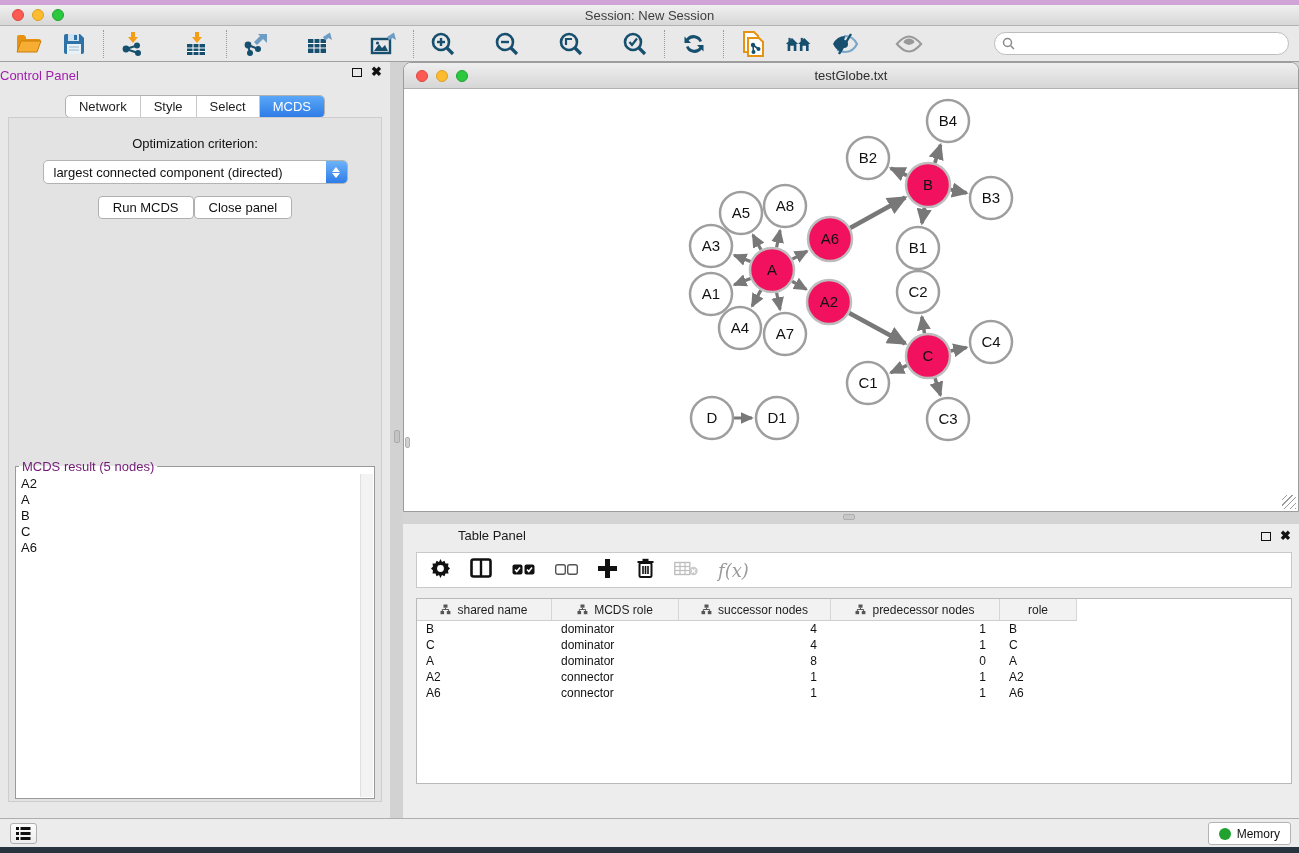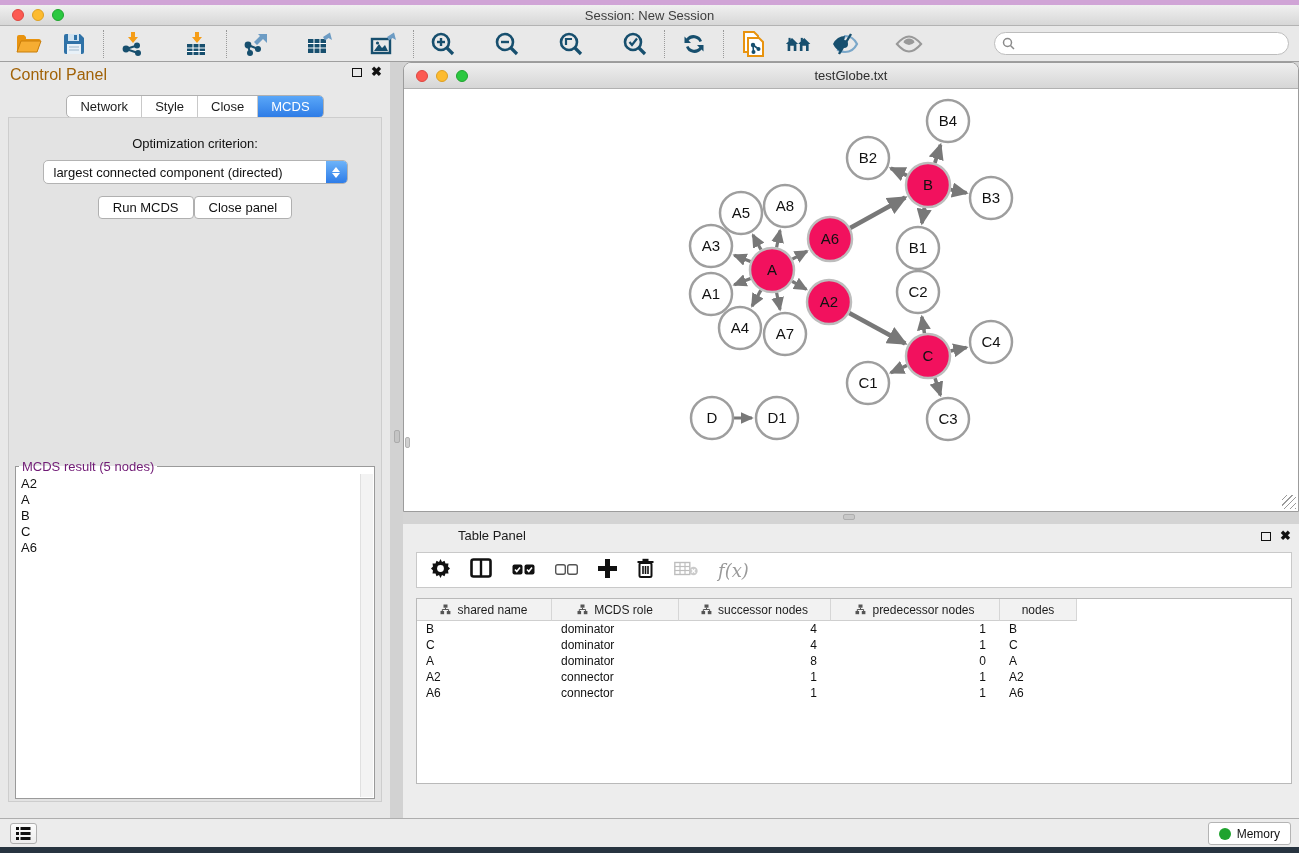--- a/index.html
+++ b/index.html
@@ -28,21 +28,21 @@
   .tbi { width:28px; height:28px; display:flex; align-items:center; justify-content:center; }
   .tb-gap { width:18px; }
   .tb-sep { width:1px; height:28px; border-left:1px dotted #9a9a9a; margin:0 15px; }
   .searchbox { position:absolute; right:10px; top:6px; width:295px; height:23px; background:#fff;
     border:1px solid #bdbdbd; border-radius:12px; display:flex; align-items:center; padding-left:7px; }
   .searchbox input { border:none; outline:none; flex:1; font-size:12px; background:transparent; margin-left:5px; }
 
   
   .control-panel { position:absolute; left:0; top:62px; width:390px; height:756px; background:#e8e8e8; }
   .cp-head { position:absolute; left:0; top:0; width:100%; height:26px; display:flex; align-items:center; }
-  .cp-head .cp-title { margin-left:10px; font-size:16px; color:#a16207; }
+  .cp-head .cp-title { margin-left:0; font-size:13px; color:#a21caf; }
   .panel-btns { position:absolute; right:8px; top:5px; display:flex; gap:9px; align-items:center; }
   .float-ico { width:10px; height:9px; border:1.5px solid #111; }
   .close-ico { font-size:13px; font-weight:bold; color:#111; line-height:10px; }
   .seg { display:inline-flex; border:1px solid #b0b0b0; border-radius:5px; overflow:hidden; background:#fff; }
   .seg > span { padding:3px 13px; font-size:13px; color:#1c1c1c; border-right:1px solid #c9c9c9; white-space:nowrap; }
   .seg > span:last-child { border-right:none; }
   .seg > span.sel { background:linear-gradient(#5aa7f8,#2e7ce6); color:#fff; }
   .cp-tabs { position:absolute; top:33px; left:0; width:100%; text-align:center; }
   .cp-content { position:absolute; left:8px; right:8px; top:55px; bottom:16px; background:#e3e3e3;
     border:1px solid #cdcdcd; }
@@ -305,21 +305,21 @@
       <span class="cp-title">Control Panel</span>
       <span class="panel-btns">
         <span class="float-ico"></span>
         <span class="close-ico">✖</span>
       </span>
     </div>
     <div class="cp-tabs">
       <span class="seg" id="cp-tabs">
           <span>Network</span>
           <span>Style</span>
-          <span>Close</span>
+          <span>Select</span>
           <span class="sel">MCDS</span>
         </span>
     </div>
     <div class="cp-content">
       <div class="opt-label">Optimization criterion:</div>
       <div class="dropdown">
         <span class="dval">largest connected component (directed)</span>
         <span class="dd-cap">
             <i class="up"></i>
             <i class="dn"></i>
@@ -572,21 +572,21 @@
             <div class="th" style="width: 169px;">
               <svg width="11" height="11" viewBox="0 0 11 11">
                 <rect x="3.5" y="0.5" width="4" height="3.2" fill="#555"></rect>
                 <rect x="0.5" y="7" width="3.6" height="3.2" fill="#555"></rect>
                 <rect x="6.8" y="7" width="3.6" height="3.2" fill="#555"></rect>
                 <path d="M5.5 3.7 L5.5 5.5 M2.3 7 L2.3 5.5 L8.6 5.5 L8.6 7" fill="none" stroke="#555" stroke-width="1"></path>
               </svg>
               <span>predecessor nodes</span>
             </div>
             <div class="th" style="width: 77px;">
-              <span>nodes</span>
+              <span>role</span>
             </div>
             <div class="th-fill"></div>
           </div>
         <div id="table-body">
             <div class="trow">
               <div class="td" style="width: 135px; text-align: left; padding: 0px 0px 0px 9px;">B</div>
               <div class="td" style="width: 127px; text-align: left; padding: 0px 0px 0px 9px;">dominator</div>
               <div class="td" style="width: 152px; text-align: right; padding: 0px 14px 0px 0px;">4</div>
               <div class="td" style="width: 169px; text-align: right; padding: 0px 14px 0px 0px;">1</div>
               <div class="td" style="width: 77px; text-align: left; padding: 0px 0px 0px 9px;">B</div>

